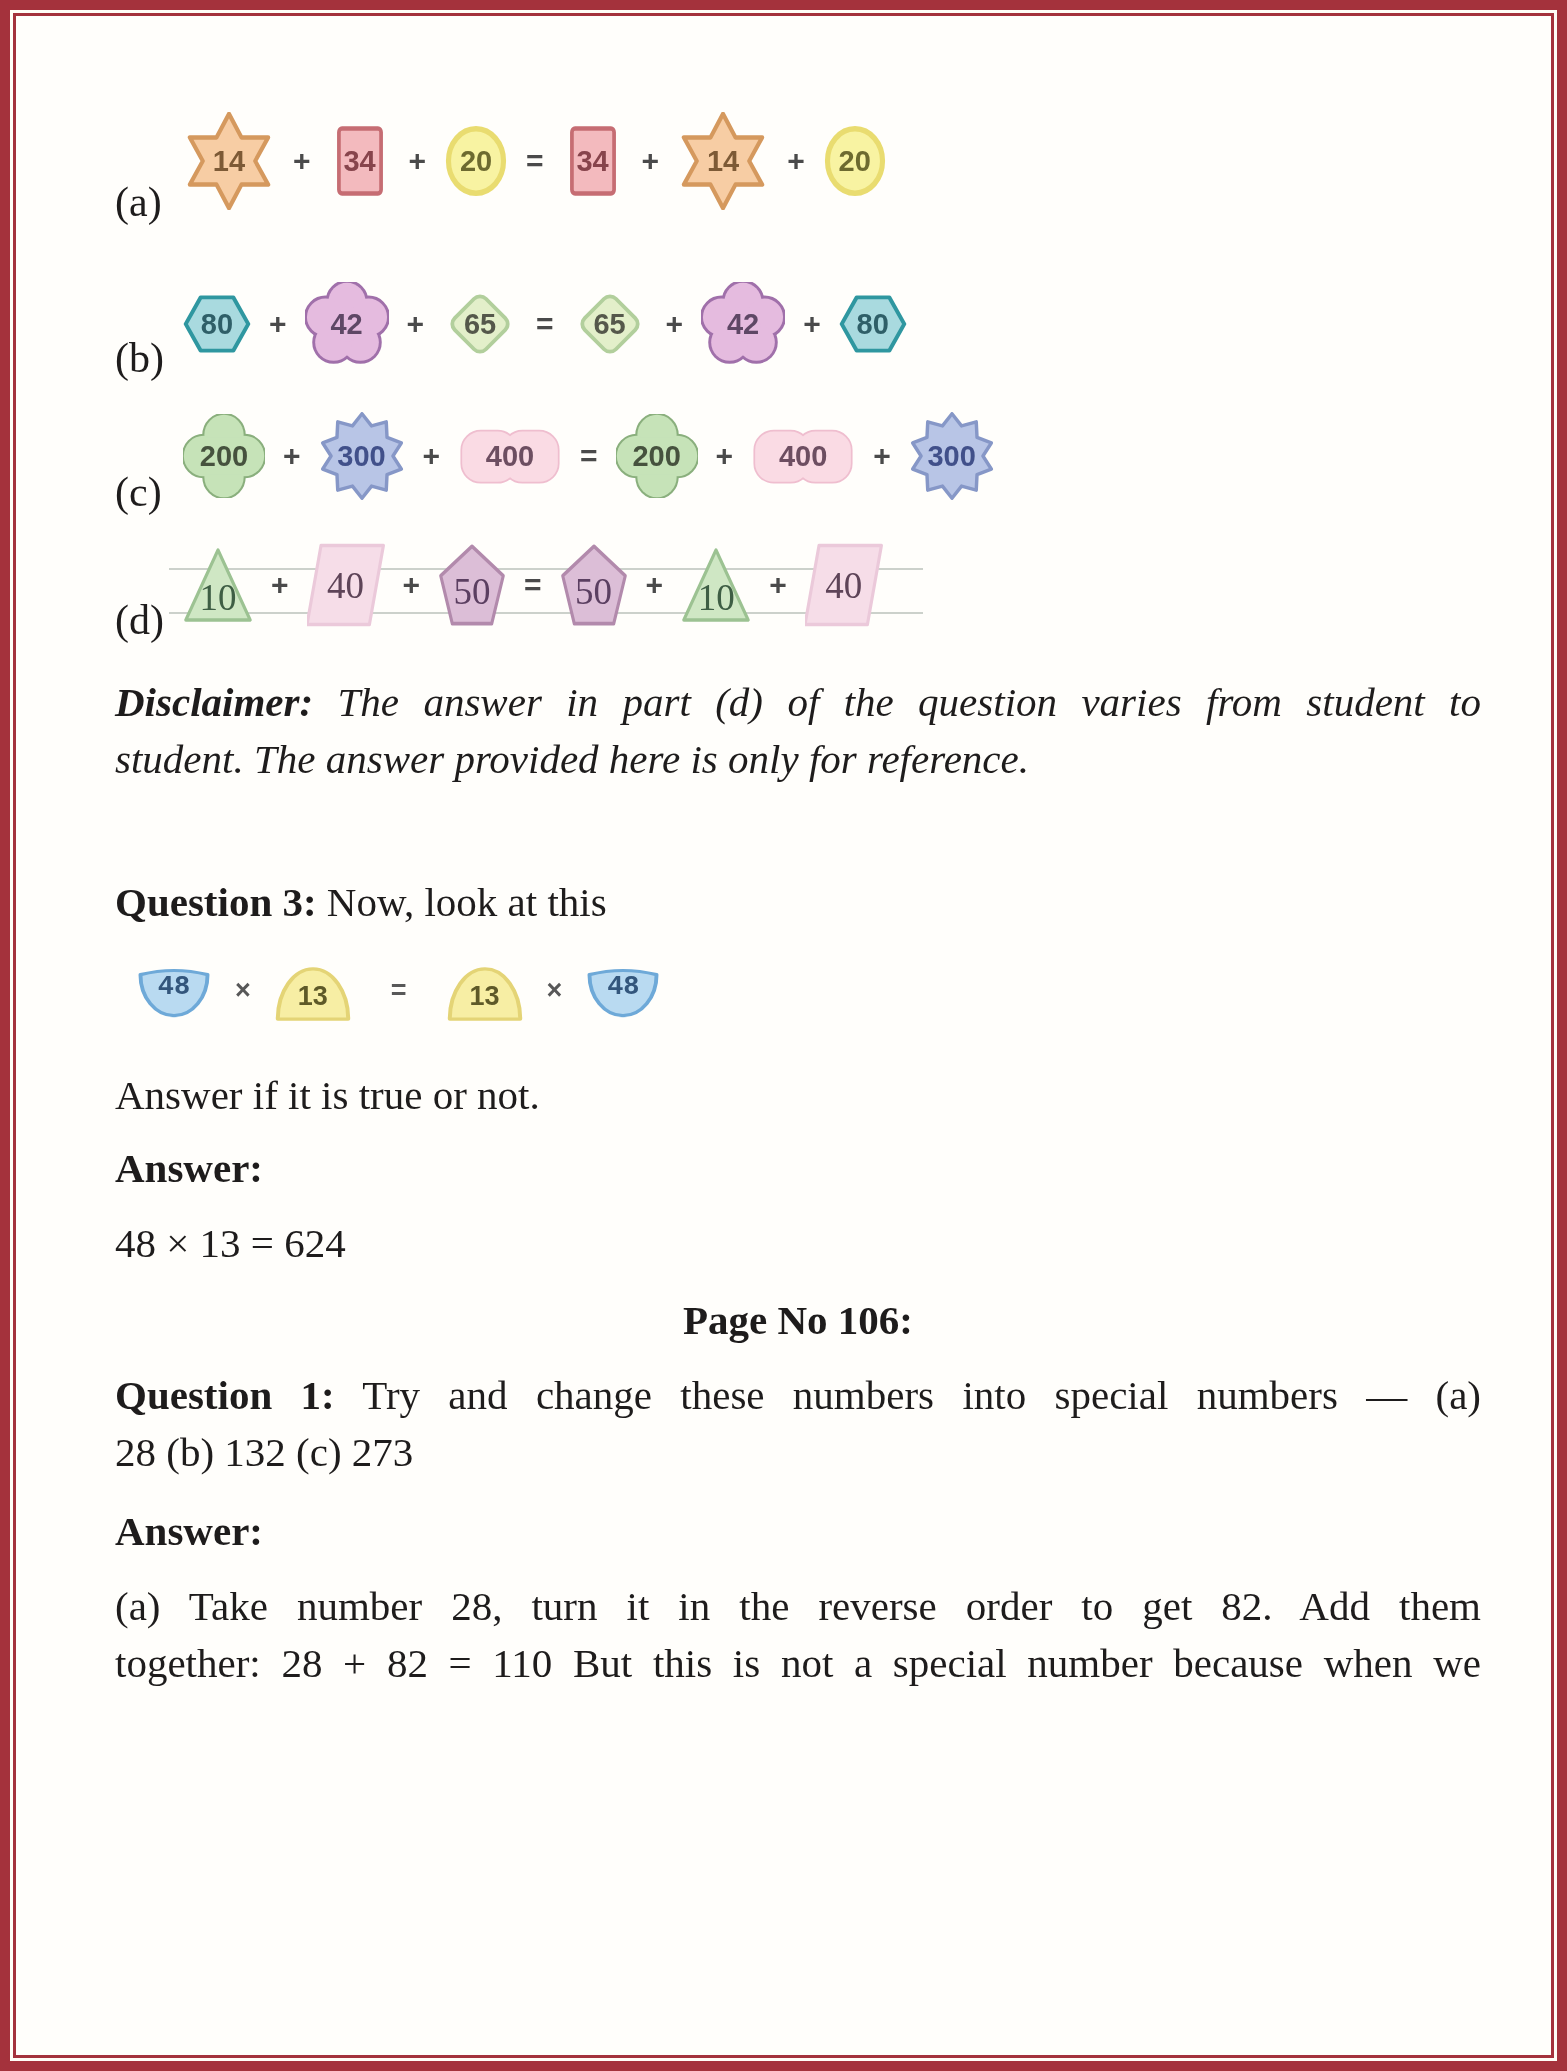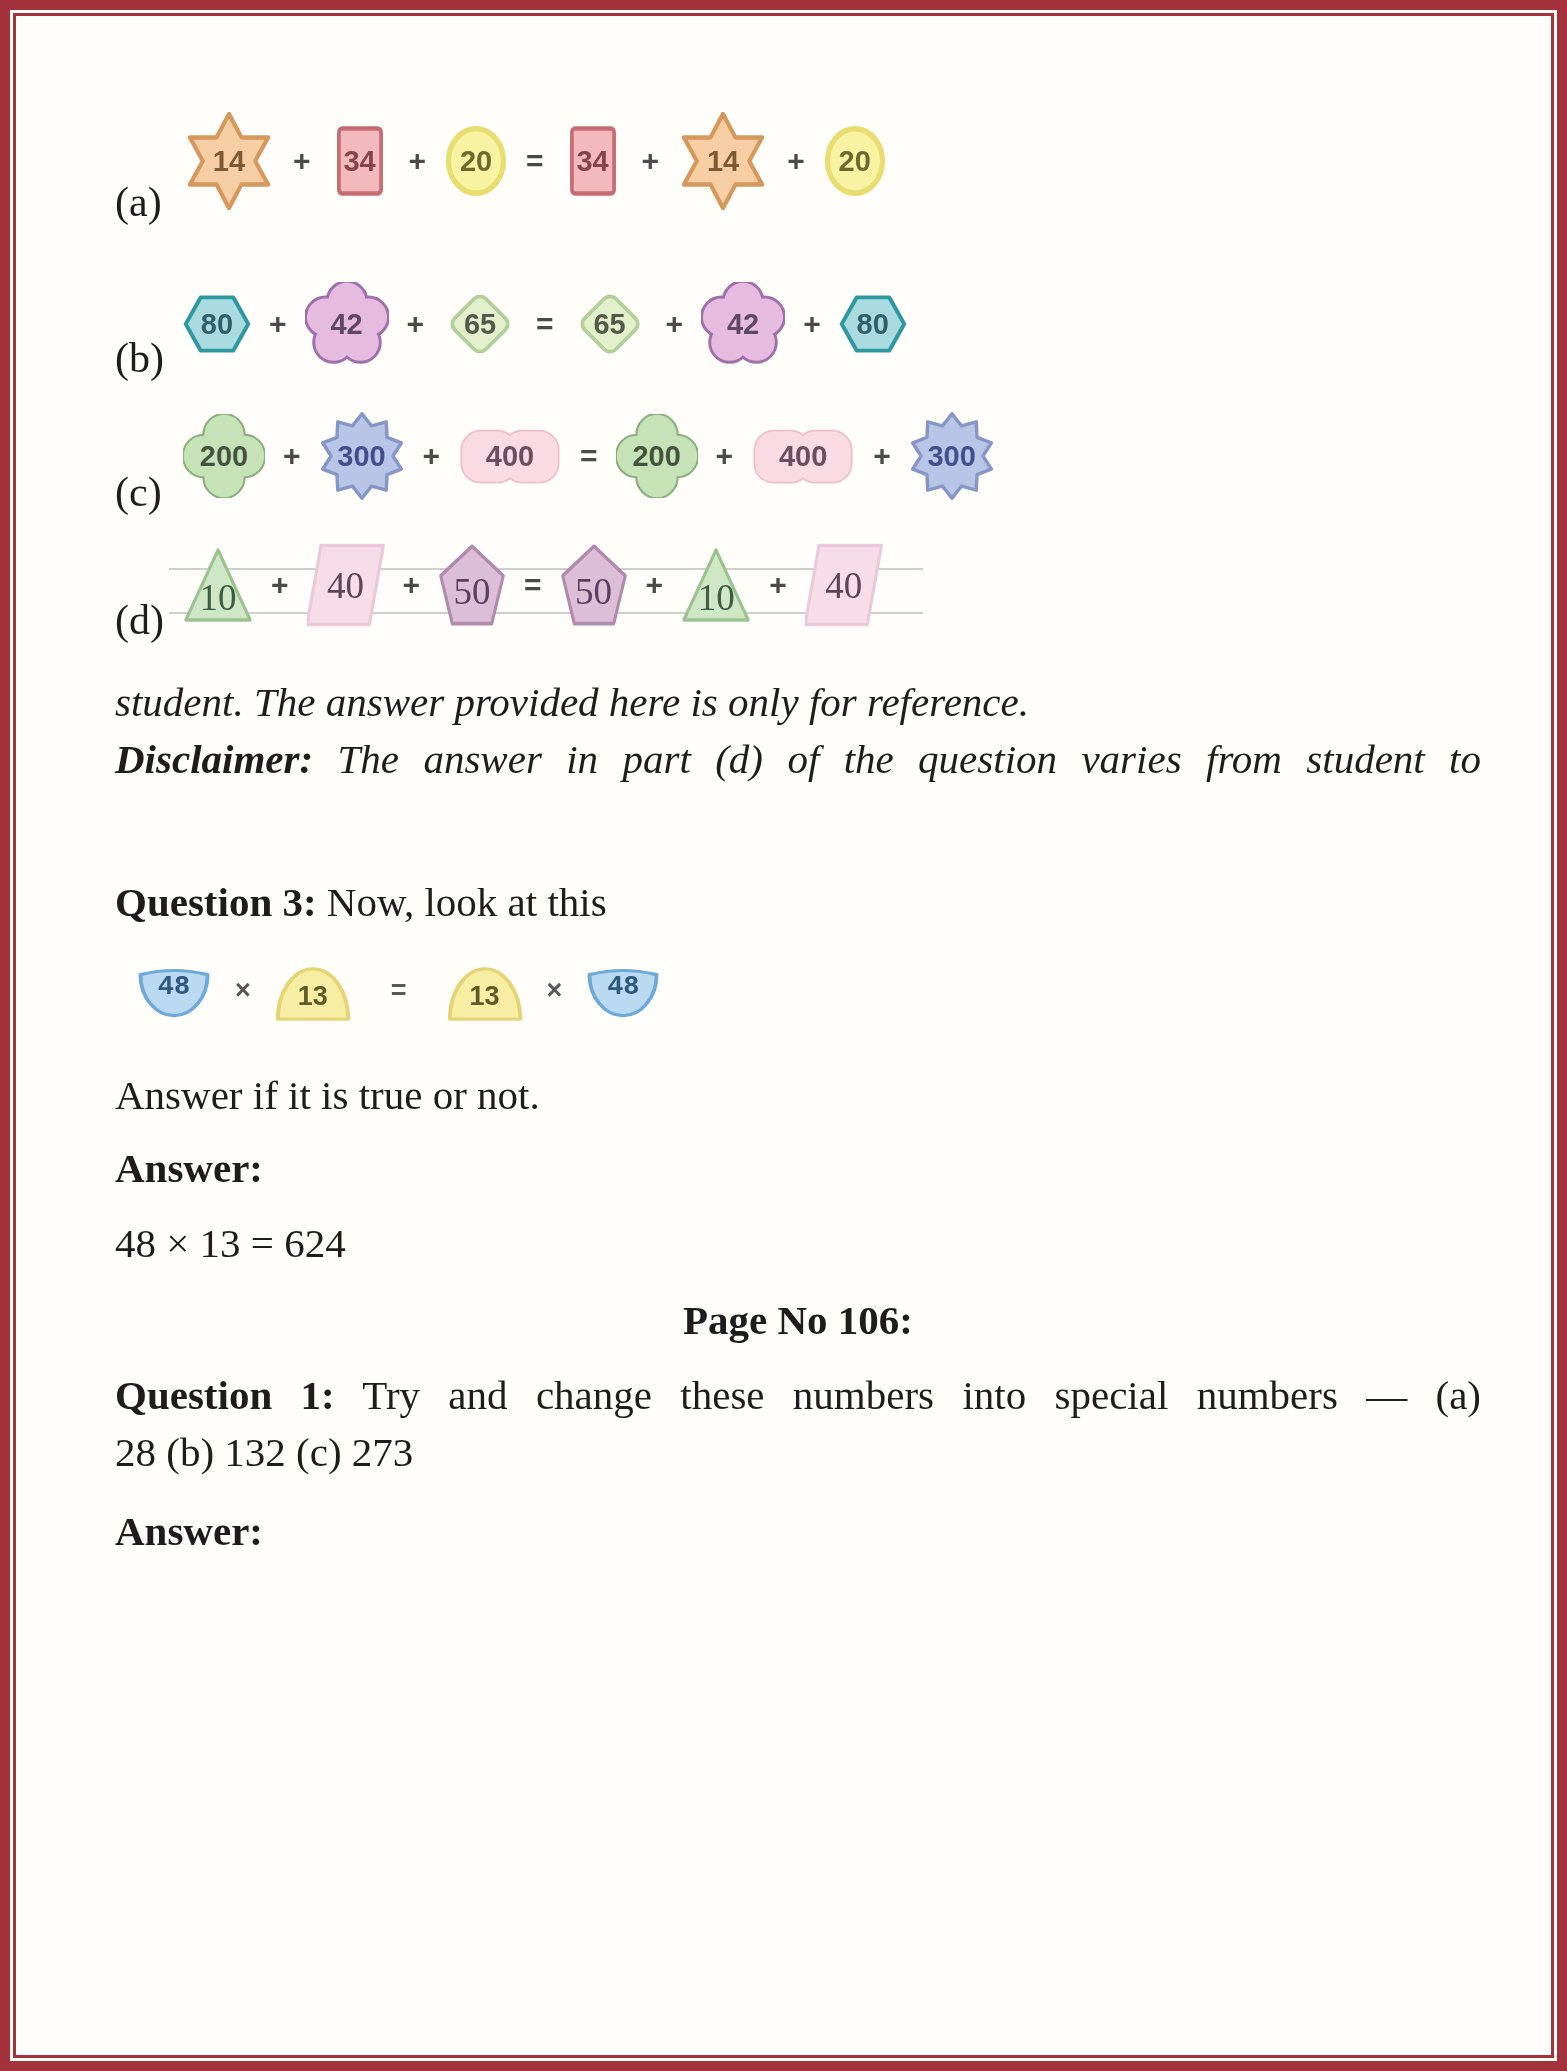--- a/index.html
+++ b/index.html
@@ -276,22 +276,22 @@
               <svg viewBox="0 0 100 100" preserveAspectRatio="none">
                 <polygon points="18,4 98,4 80,96 0,96" fill="#f6dde8" stroke="#ebc9da" stroke-width="4" stroke-linejoin="round"></polygon>
               </svg>
               <span class="num" style="color:#5e4458">40</span>
             </span>
           </span>
         </div>
       </div>
 
     <div class="disclaimer">
+      <div class="line stretch"><span class="b">Disclaimer:</span><span> The answer in part (d) of the question varies from student to</span></div>
       <div class="line">student. The answer provided here is only for reference.</div>
-      <div class="line stretch"><span class="b">Disclaimer:</span><span> The answer in part (d) of the question varies from student to</span></div>
     </div>
 
     <p class="q3-head"><span class="b">Question 3:</span><span> Now, look at this</span></p>
 
     <div class="q3-shapes">
         <span class="shape sh-bowl" style="width: 78px; height: 64px;">
           <svg viewBox="0 0 100 100" preserveAspectRatio="none">
             <path d="M7 26 Q50 13 93 26 A43 64 0 0 1 7 26 Z" fill="#b9daf1" stroke="#6ea9d8" stroke-width="5" stroke-linejoin="round"></path>
           </svg>
           <span class="num" style="color:#33567c">48</span>
@@ -325,15 +325,19 @@
 
     <p class="page-head">Page No 106:</p>
 
     <div class="q1">
       <div class="line stretch"><span class="b">Question 1:</span><span> Try and change these numbers into special numbers — (a)</span></div>
       <div class="line">28 (b) 132 (c) 273</div>
     </div>
 
     <p class="ans-label2 b">Answer:</p>
 
+    <div>
+      <div class="line stretch">(a) Take number 28, turn it in the reverse order to get 82. Add them</div>
+      <div class="line stretch">together: 28 + 82 = 110 But this is not a special number because when we</div>
+    </div>
 
   </div>
 </div>
 
 </body></html>

